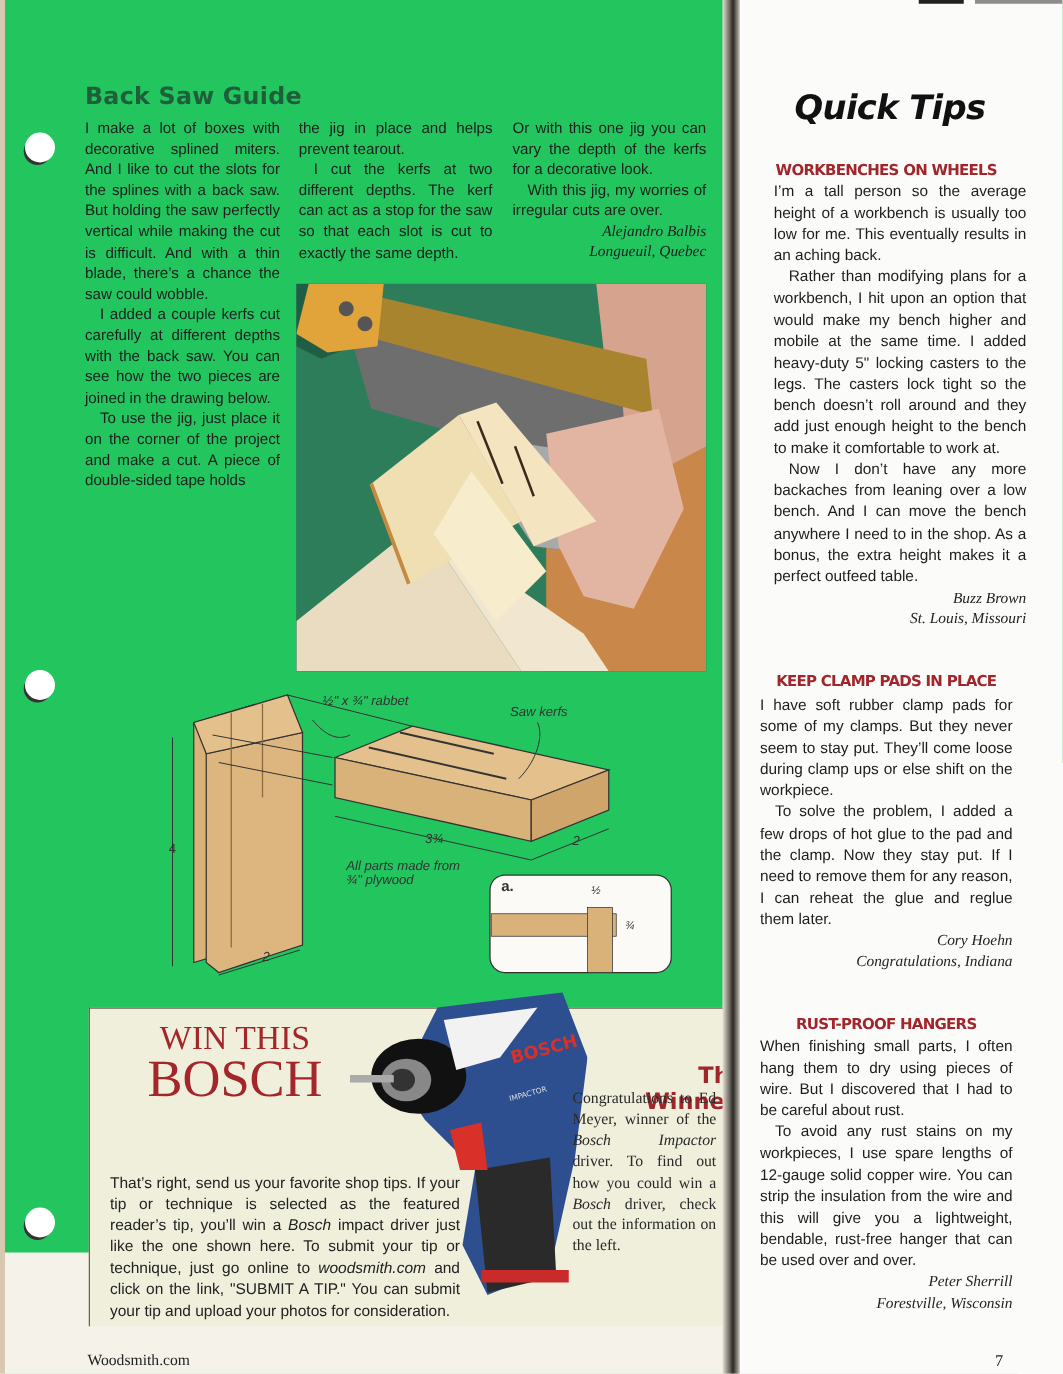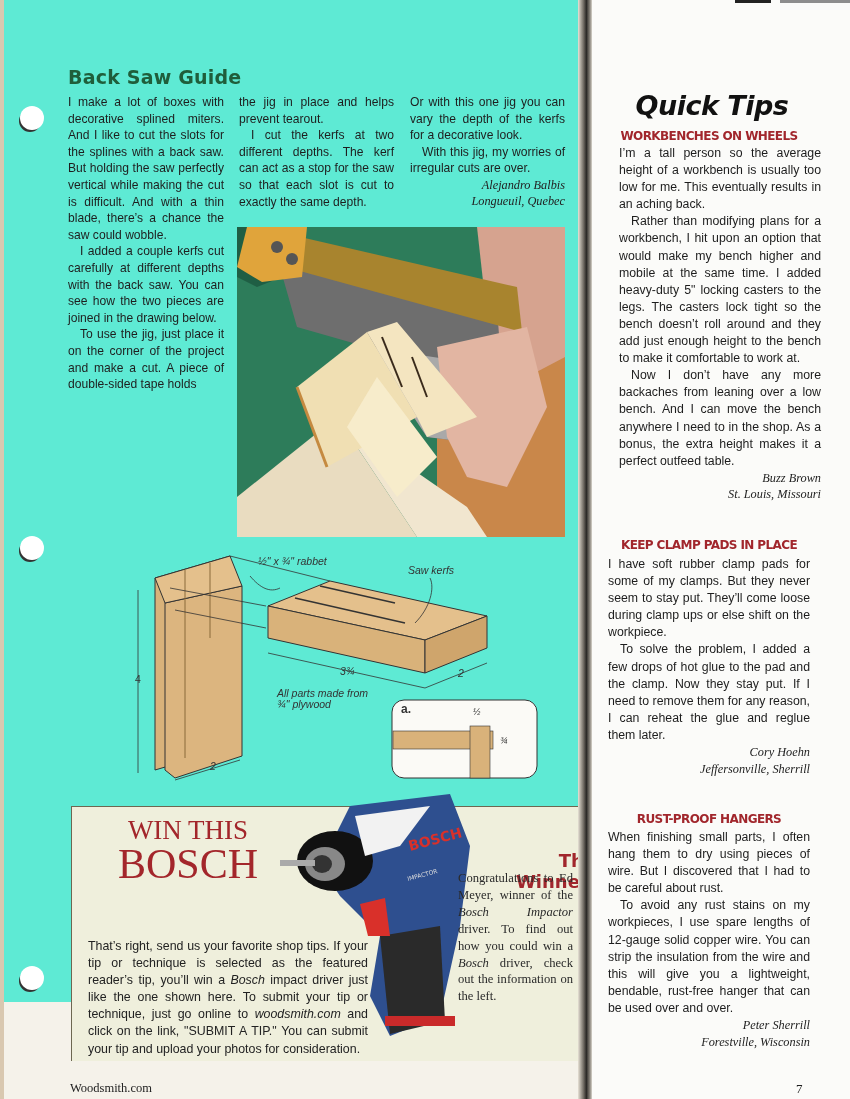--- a/index.html
+++ b/index.html
@@ -1,19 +1,19 @@
 <!DOCTYPE html>
 <html><head>
   <meta charset="utf-8">
   <style>
     * { box-sizing: border-box; margin: 0; padding: 0; }
     html, body { width: 850px; height: 1099px; overflow: hidden; background: #f5f2ea; }
     body { position: relative; font-family: "Liberation Sans", sans-serif; color: #1d1d1d; }
 
-    .left-page { position: absolute; left: 0; top: 0; width: 584px; height: 1002px; background: #5eead4; }
+    .left-page { position: absolute; left: 0; top: 0; width: 584px; height: 1002px; background: #22c55e; }
     .binding-edge { position: absolute; left: 0; top: 0; width: 4px; height: 1099px; background: #d9c8b0; }
     .gutter { position: absolute; left: 578px; top: 0; width: 14px; height: 1099px;
       background: linear-gradient(to right, #e8e2d6 0%, #6f6a62 40%, #2a2825 60%, #8a857c 85%, #d8d4cc 100%); }
     .right-page { position: absolute; left: 592px; top: 0; width: 258px; height: 1099px; background: #fbfbf9; }
     .top-mark { position: absolute; left: 735px; top: 0; width: 36px; height: 3px; background: #222; }
     .top-mark2 { position: absolute; left: 780px; top: 0; width: 70px; height: 3px; background: #8d8d8d; }
 
     .hole { position: absolute; left: 20px; width: 24px; height: 24px; border-radius: 50%;
       background: #fff; box-shadow: -2px 3px 0 -1px #333; }
 
@@ -34,21 +34,21 @@
       border-top: 1px solid #6d6751; border-left: 1px solid #6d6751; }
     .win-title { position: absolute; font-family: "Liberation Serif", serif; color: #a3262b; text-align: center; }
     .win-body { position: absolute; left: 88px; top: 938px; width: 280px; font-size: 12.4px; line-height: 17.1px; text-align: justify; color: #222; }
     .winner-h { position: absolute; left: 516px; top: 850px; width: 80px; text-align: right; font-family: "DejaVu Sans", sans-serif;
       font-weight: bold; font-size: 18px; line-height: 21px; color: #a1262c; }
     .winner-body { position: absolute; left: 458px; top: 876px; width: 115px; font-family: "Liberation Serif", serif;
       font-size: 12.6px; line-height: 16.9px; text-align: justify; color: #2a2a2a; }
 
     .footer { position: absolute; top: 1081px; font-family: "Liberation Serif", serif; font-size: 12.5px; color: #222; }
 
-    .qt-title { position: absolute; left: 622px; top: 90px; width: 180px; text-align: center; font-family: "DejaVu Sans", sans-serif;
+    .qt-title { position: absolute; left: 622px; top: 71px; width: 180px; text-align: center; font-family: "DejaVu Sans", sans-serif;
       font-style: italic; font-size: 27px; color: #111; letter-spacing: -0.5px; }
     .qt-head { position: absolute; left: 608px; width: 202px; text-align: center; font-family: "DejaVu Sans", sans-serif;
       font-weight: bold; font-size: 12px; color: #a1262c; letter-spacing: -0.6px; }
     .qt-col { position: absolute; left: 608px; width: 202px; font-size: 12.3px; line-height: 17.1px; text-align: justify; color: #1d1d1d; }
     .page-num { position: absolute; left: 796px; top: 1081px; font-family: "Liberation Serif", serif; font-size: 13px; }
   </style>
 </head>
 <body>
 
 <div class="left-page">
@@ -195,21 +195,21 @@
   <p style="text-indent:12px">Now I don’t have any more backaches from leaning over a low bench. And I can move the bench anywhere I need to in the shop. As a bonus, the extra height makes it a perfect outfeed table.</p>
   <div class="sig">Buzz Brown</div>
   <div class="sig">St. Louis, Missouri</div>
 </div>
 
 <h3 class="qt-head" style="top:538px;">KEEP CLAMP PADS IN PLACE</h3>
 <div class="qt-col" style="top:556px;">
   <p>I have soft rubber clamp pads for some of my clamps. But they never seem to stay put. They’ll come loose during clamp ups or else shift on the workpiece.</p>
   <p style="text-indent:12px">To solve the problem, I added a few drops of hot glue to the pad and the clamp. Now they stay put. If I need to remove them for any reason, I can reheat the glue and reglue them later.</p>
   <div class="sig">Cory Hoehn</div>
-  <div class="sig">Jeffersonville, Sherrill</div>
+  <div class="sig">Congratulations, Indiana</div>
 </div>
 
 <h3 class="qt-head" style="top:812px;">RUST-PROOF HANGERS</h3>
 <div class="qt-col" style="top:829px;">
   <p>When finishing small parts, I often hang them to dry using pieces of wire. But I discovered that I had to be careful about rust.</p>
   <p style="text-indent:12px">To avoid any rust stains on my workpieces, I use spare lengths of 12-gauge solid copper wire. You can strip the insulation from the wire and this will give you a lightweight, bendable, rust-free hanger that can be used over and over.</p>
   <div class="sig">Peter Sherrill</div>
   <div class="sig">Forestville, Wisconsin</div>
 </div>
 

